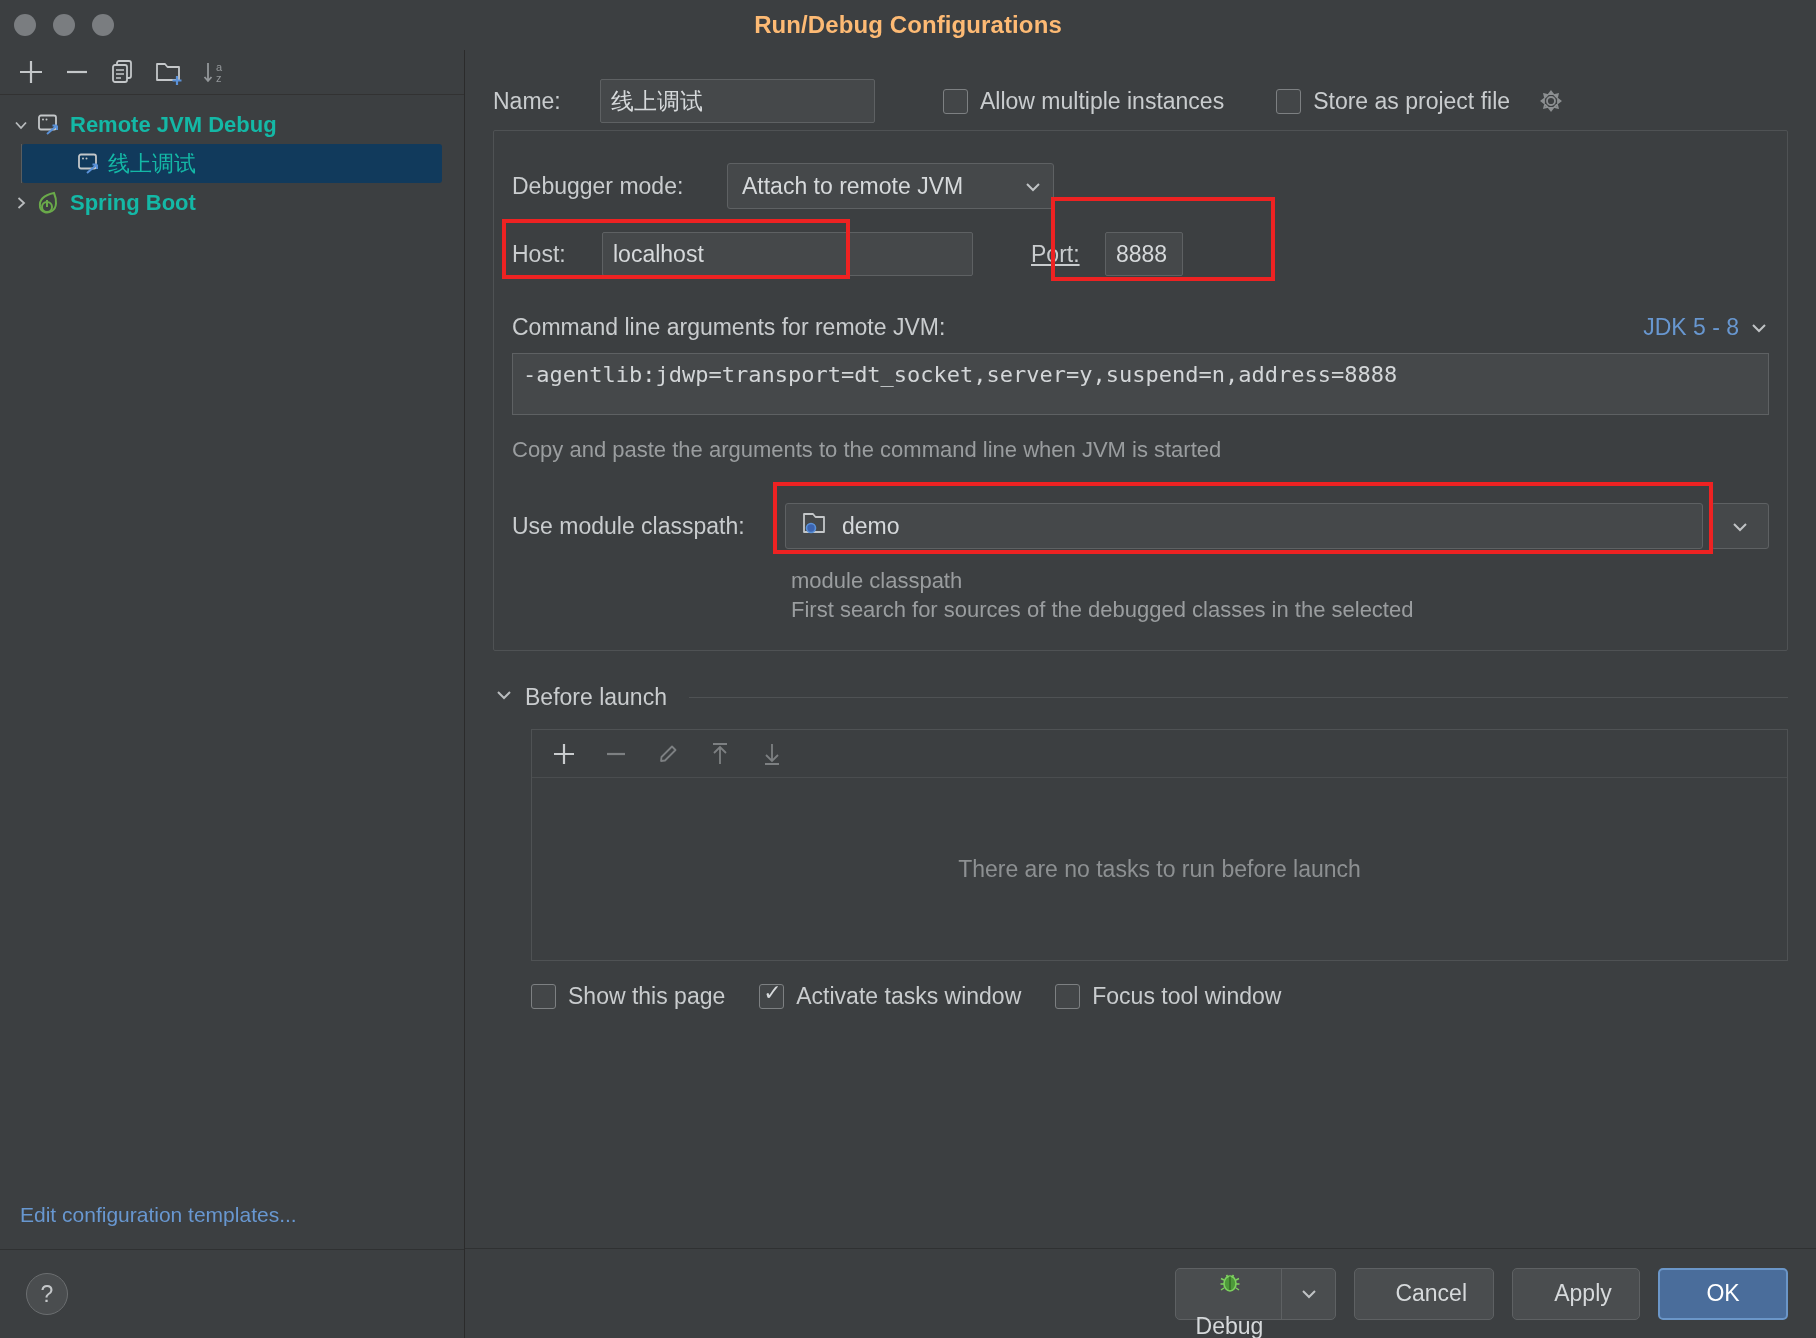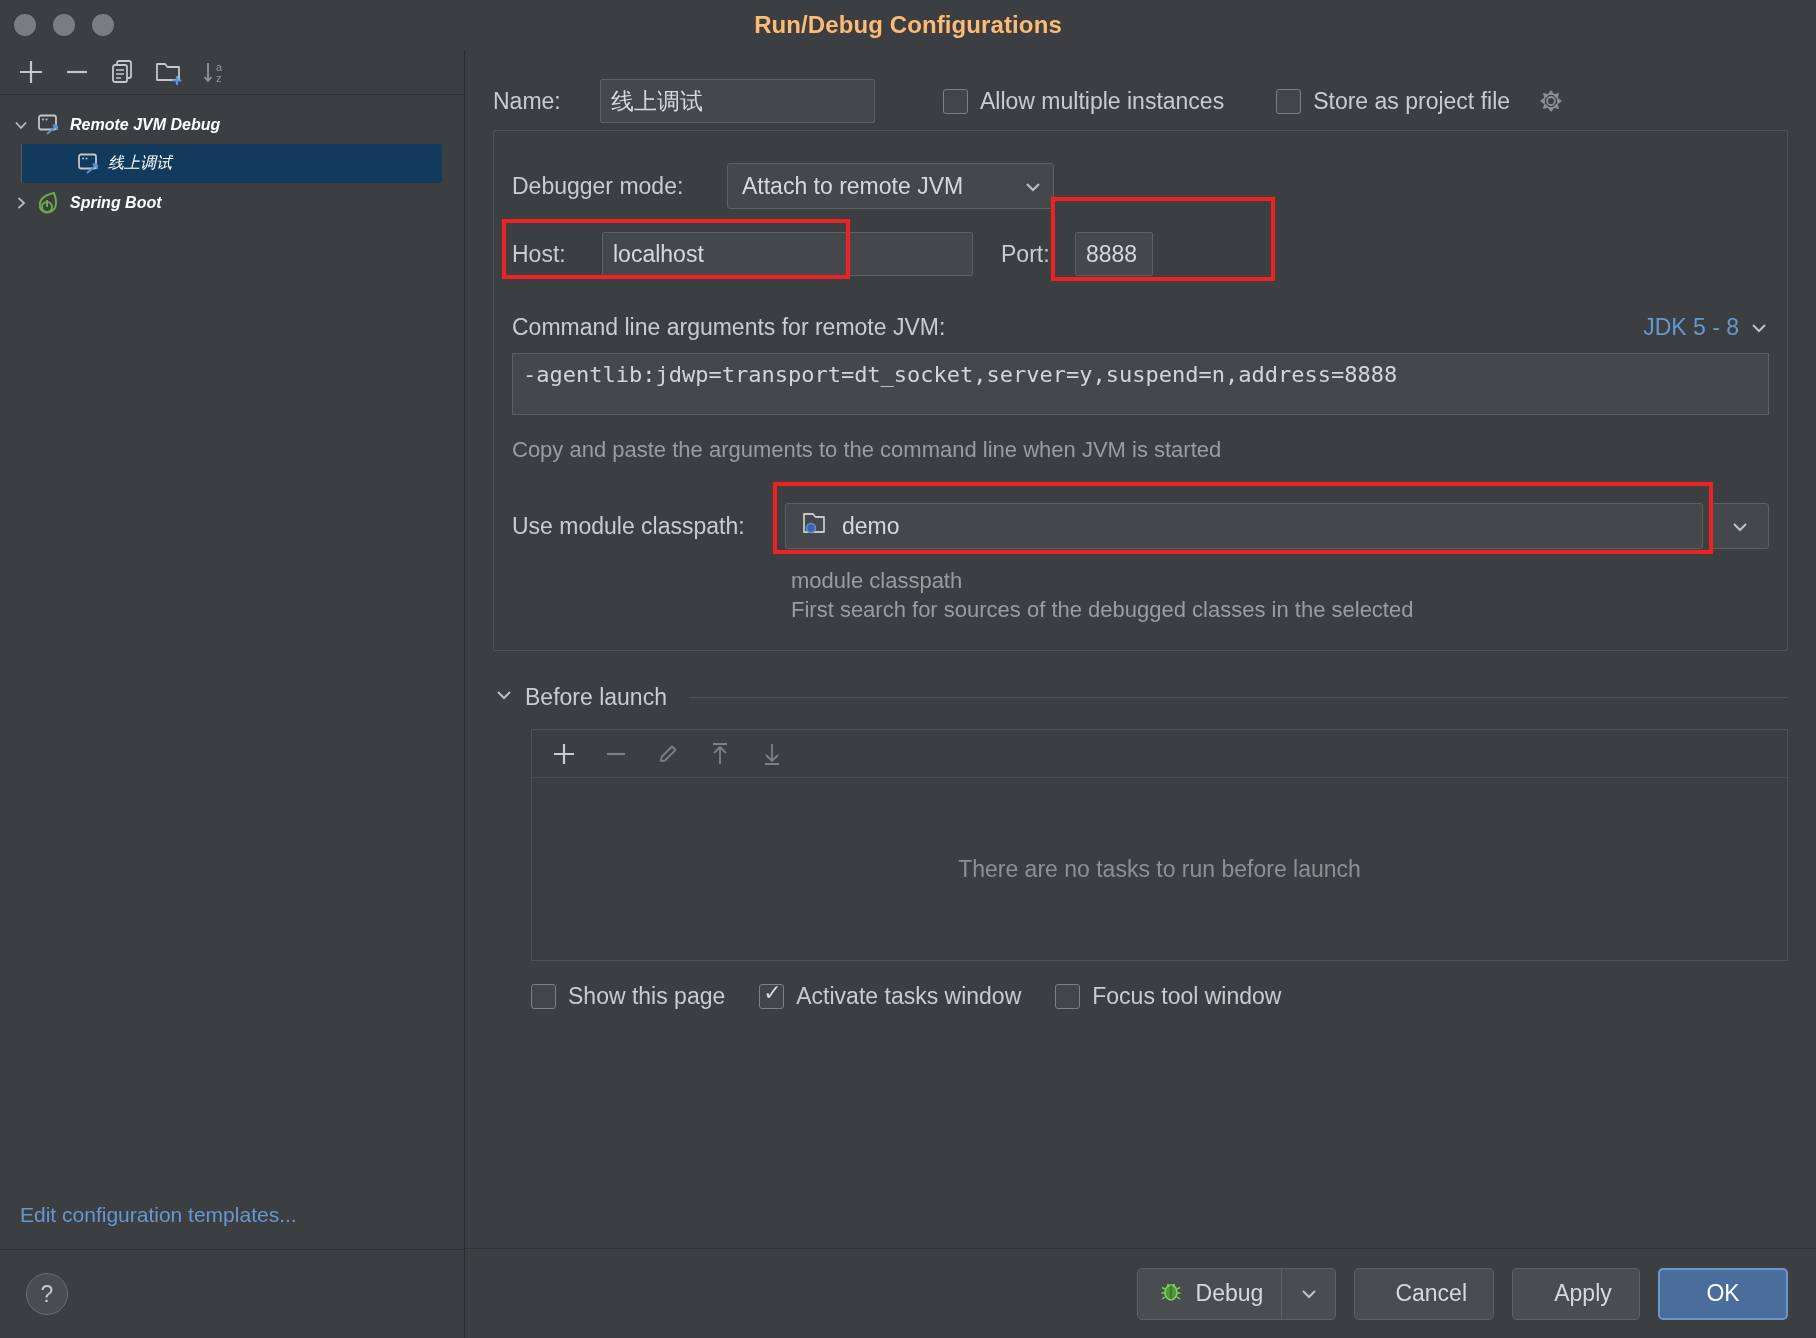--- a/index.html
+++ b/index.html
@@ -101,25 +101,24 @@
     display: flex; align-items: center; justify-content: center;
     flex: 0 0 26px;
   }
   .tree-icon {
     width: 30px; height: 26px;
     display: flex; align-items: center; justify-content: center;
     flex: 0 0 30px;
     margin-right: 6px;
   }
   .tree-label {
-    font-size: 16px;
-    color: #ffffff;
+    font-size: 22px;
+    color: #14b8a6;
     font-weight: 700;
     white-space: nowrap;
-    font-style: italic;
   }
   .tree-label.normal { font-weight: 400; }
   .tree-guide {
     position: absolute;
     left: 21px; top: 0; bottom: 0;
     width: 1px;
     background: #5a5d5f;
   }
   .left-bottom {
     flex: 0 0 auto;
@@ -420,20 +419,21 @@
     min-width: 130px;
   }
   .btn.split {
     padding: 0;
     display: flex;
     align-items: stretch;
   }
   .btn.split .seg-main {
     display: flex; align-items: center; gap: 12px;
     padding: 0 18px 0 20px;
+    flex-direction: column;
   }
   .btn.split .seg-arrow {
     display: flex; align-items: center; justify-content: center;
     width: 54px;
     border-left: 1px solid #5e6163;
   }
   .btn.fixed-w { min-width: 128px; padding-left: 40px; }
 </style>
 </head>
 <body>
@@ -587,21 +587,21 @@
                     <path d="M4 4 L10 10 L16 4" stroke="#c0c3c5" stroke-width="2" fill="none"></path>
                   </svg>
               </span>
             </div>
           </div>
 
           
           <div class="frow" style="height:66px;margin-top:10px;">
             <div class="fld-label" style="width:90px;">Host:</div>
             <input class="textfield" style="width: 371px;" type="text" value="localhost">
-            <div class="fld-label" style="margin-left:28px;width:74px;">Port:</div>
+            <div class="fld-label" style="margin-left:58px;width:74px;text-decoration:underline;">Port:</div>
             <input class="textfield" style="width: 78px;" type="text" value="8888">
 
             <div class="redbox" style="left:-10px;top:-2px;width:348px;height:60px;"></div>
             <div class="redbox" style="left:539px;top:-24px;width:224px;height:84px;"></div>
           </div>
 
           
           <div class="frow" style="height:52px;margin-top:14px;">
             <div class="fld-label">Command line arguments for remote JVM:</div>
             <div class="jdk-link" style="margin-left:auto;">

